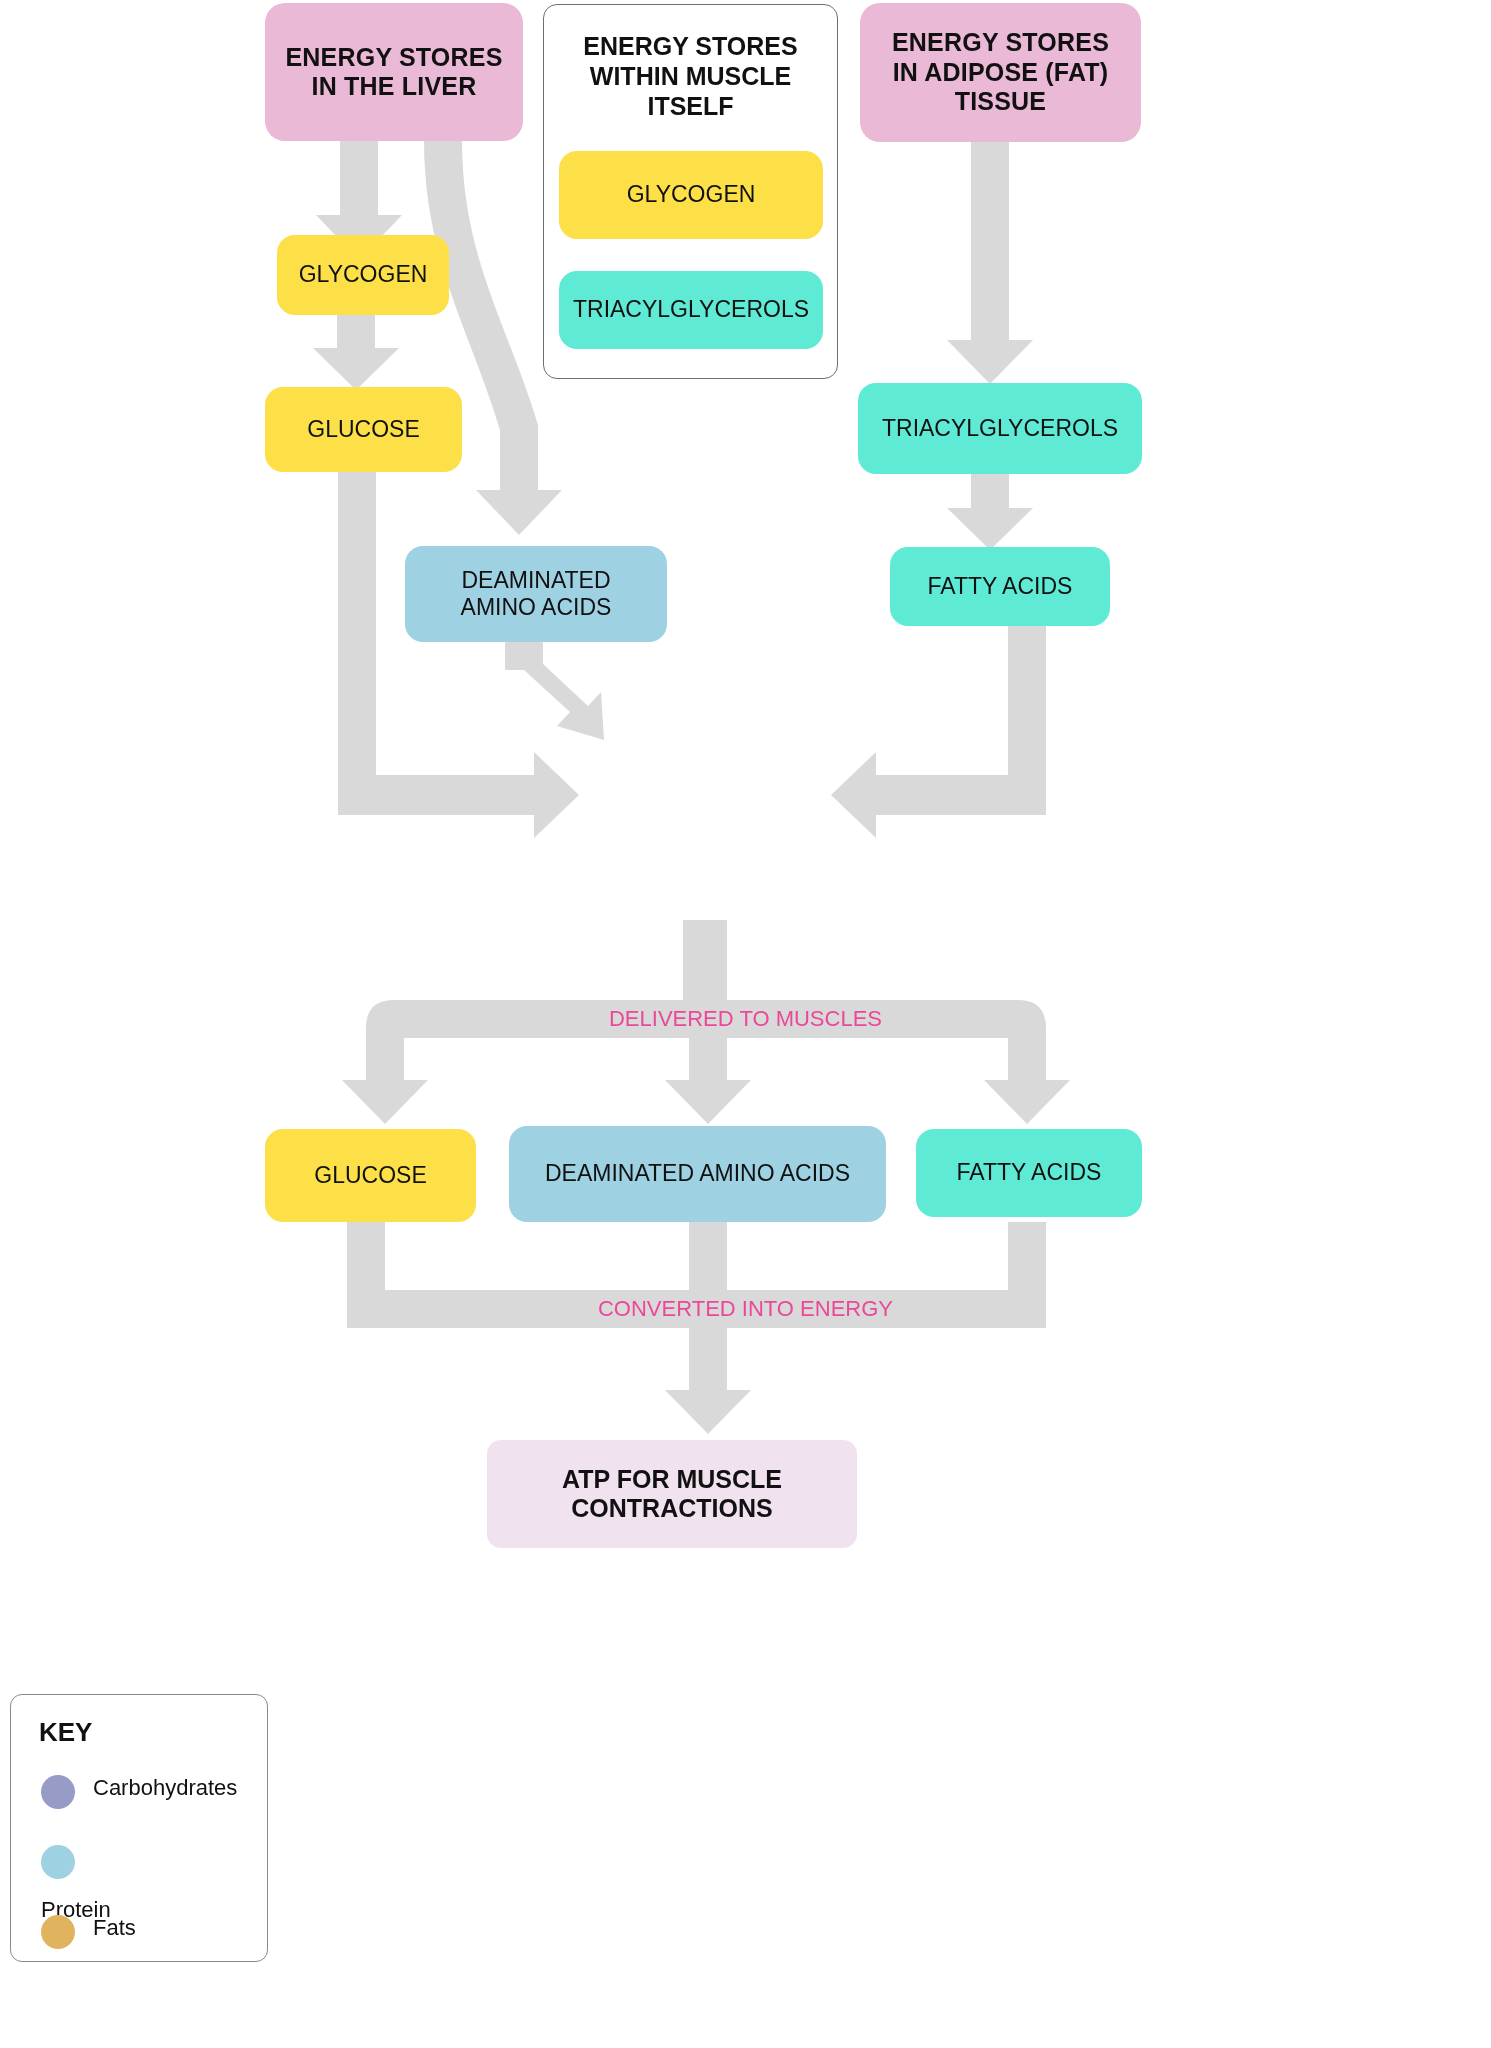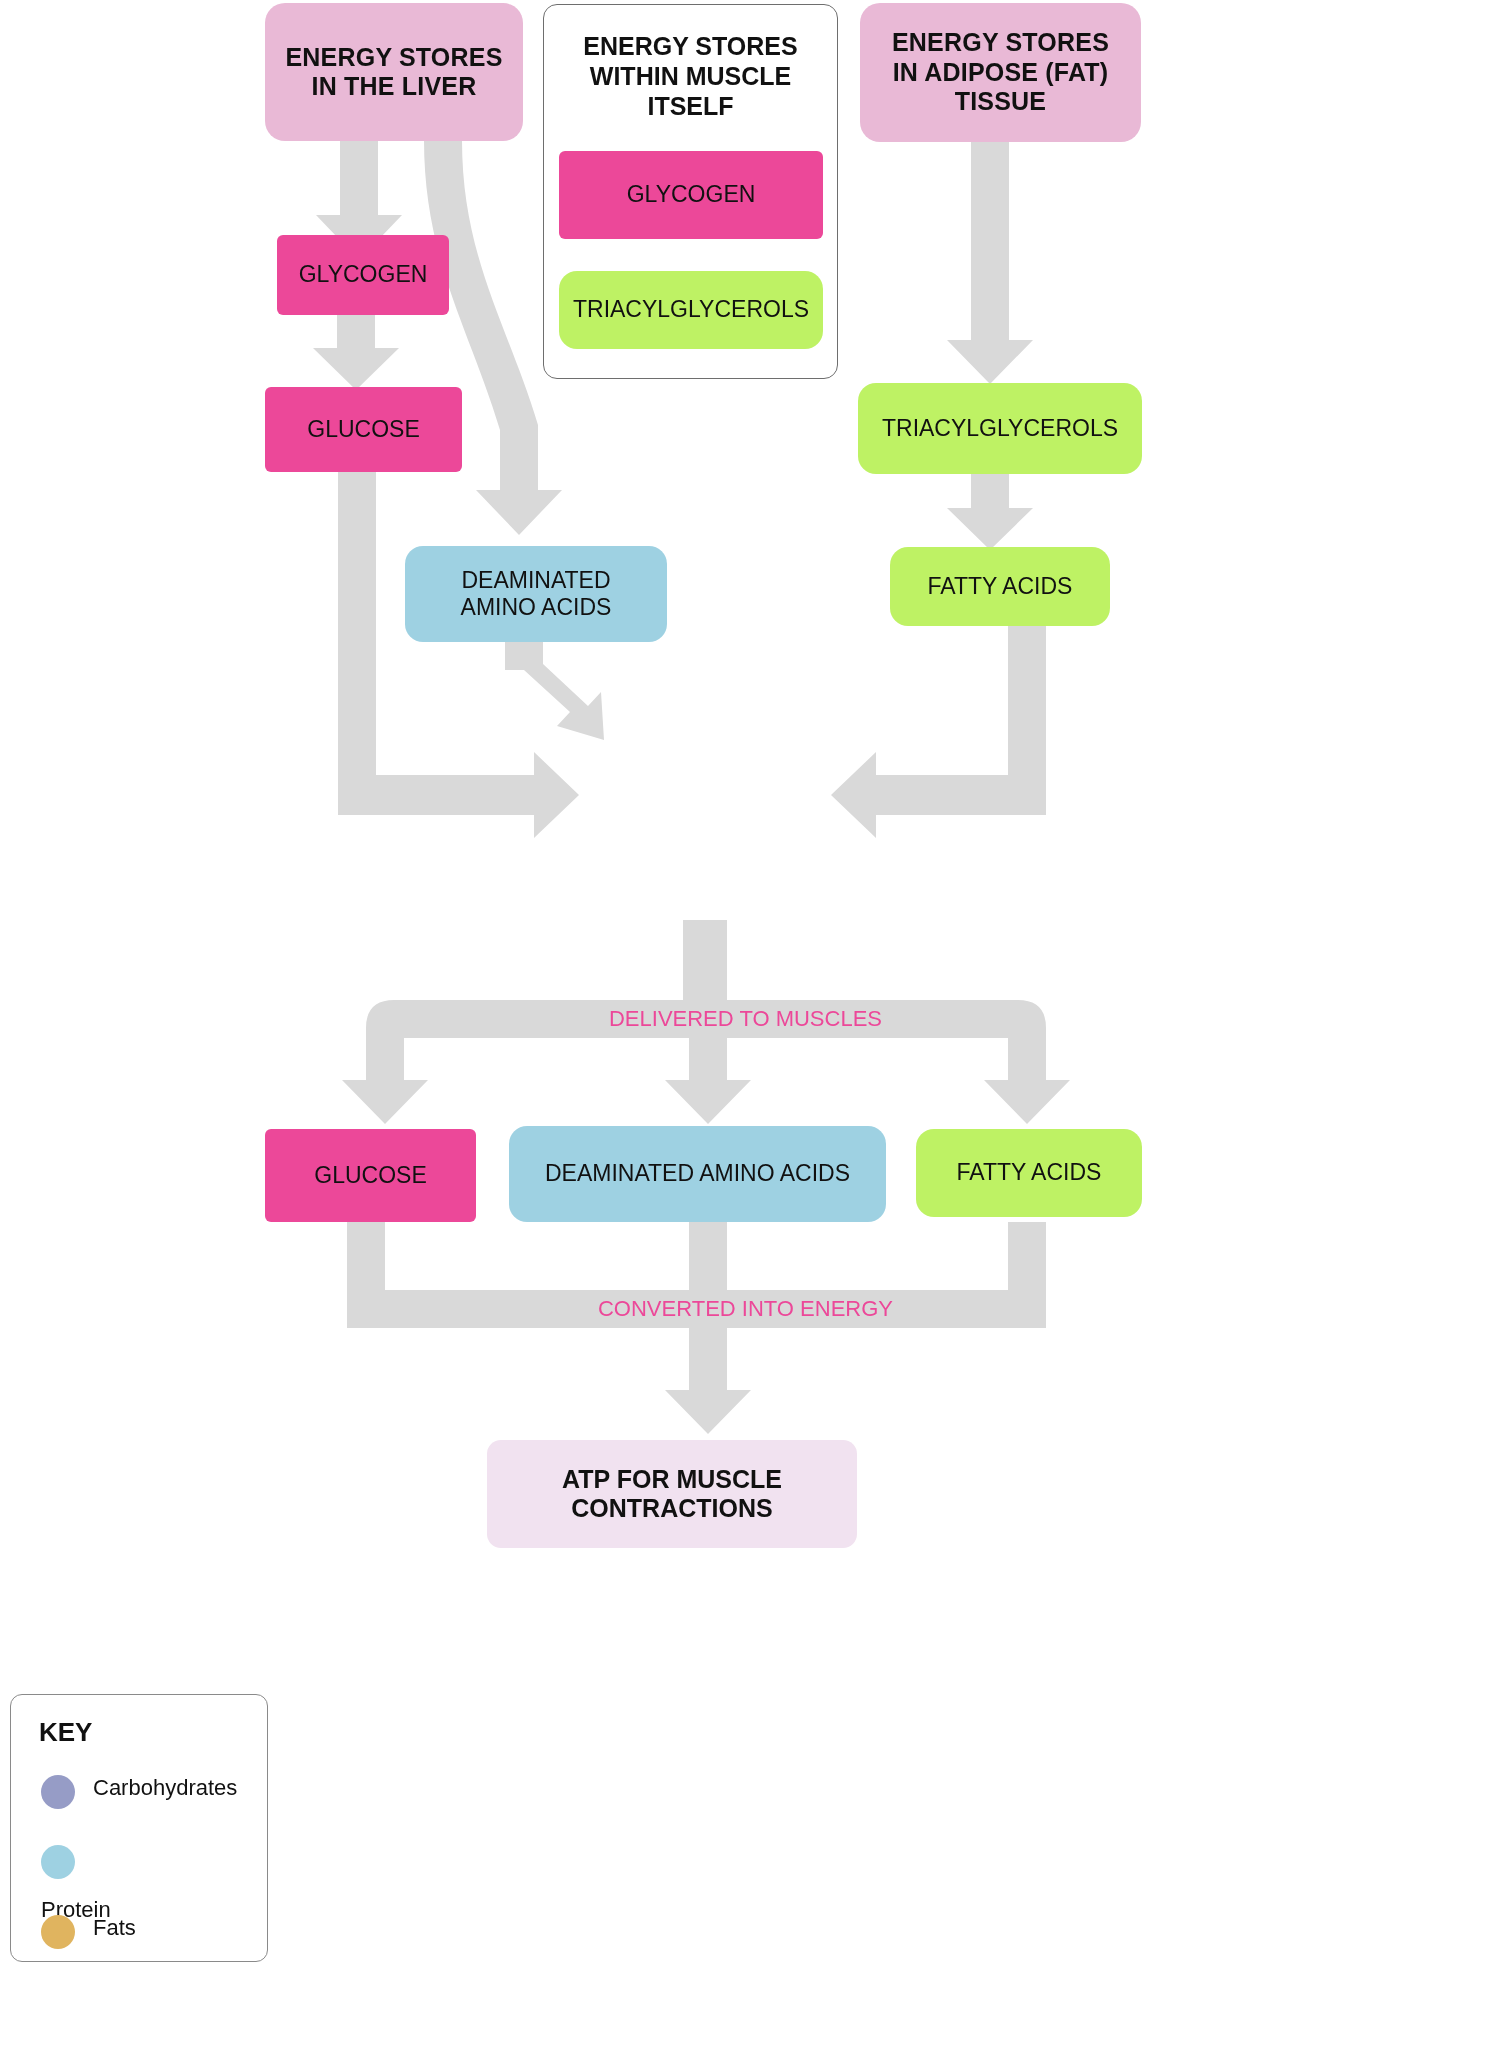--- a/index.html
+++ b/index.html
@@ -22,23 +22,23 @@
   }
 
   .hdr {
     background: #e9b9d6;
     font-weight: bold;
     font-size: 25px;
     letter-spacing: .2px;
     border-radius: 20px;
   }
 
-  .carb  { background: #ec4899; font-size: 23px; border-radius: 6px; }
+  .carb  { background: #fde047; font-size: 23px; }
   .prot  { background: #9ed1e2; font-size: 23px; }
-  .fat   { background: #bef264; font-size: 23px; }
+  .fat   { background: #5eead4; font-size: 23px; }
   .atp   { background: #f1e2f0; font-weight: bold; font-size: 25px; border-radius: 14px; }
 
   .panel {
     position: absolute;
     background: #ffffff;
     border: 1.6px solid #6e6e6e;
     border-radius: 14px;
   }
   .panel-title {
     position: absolute;

